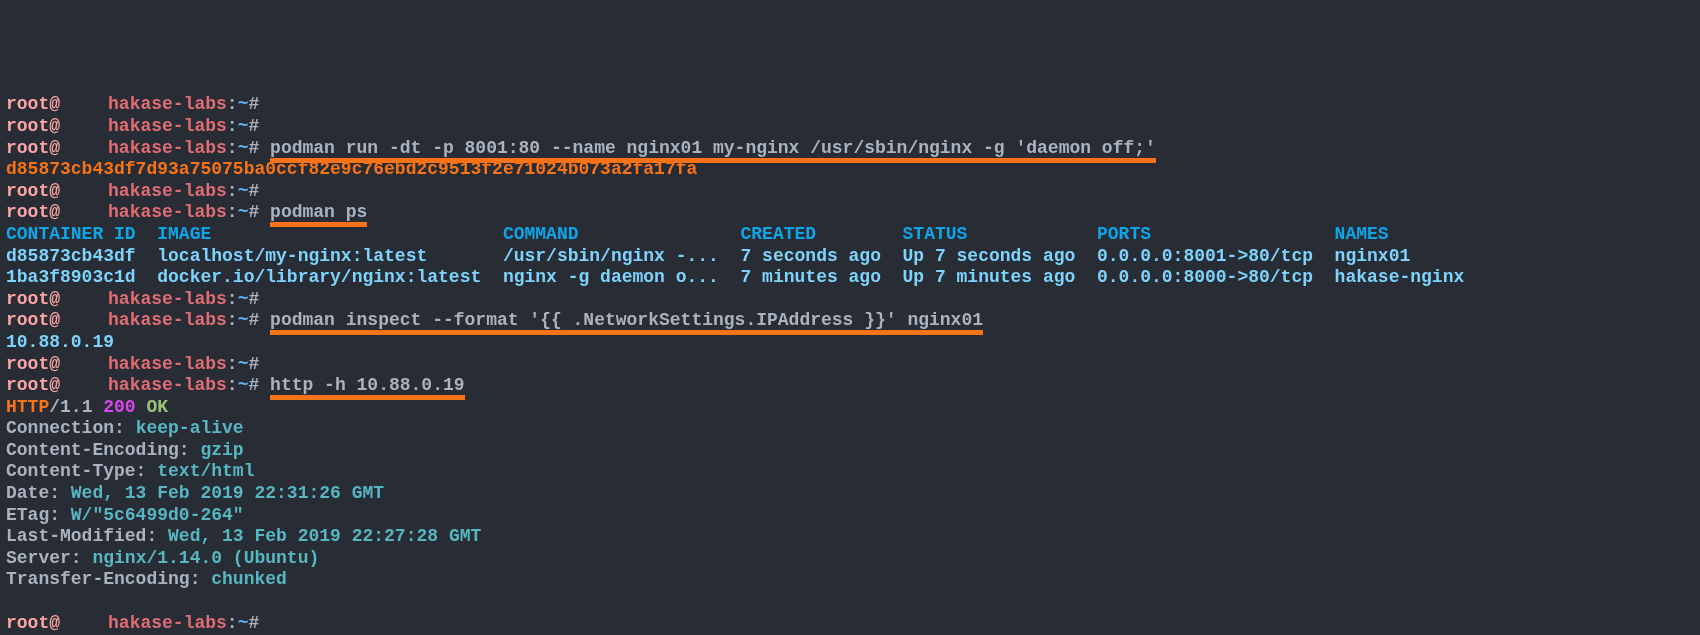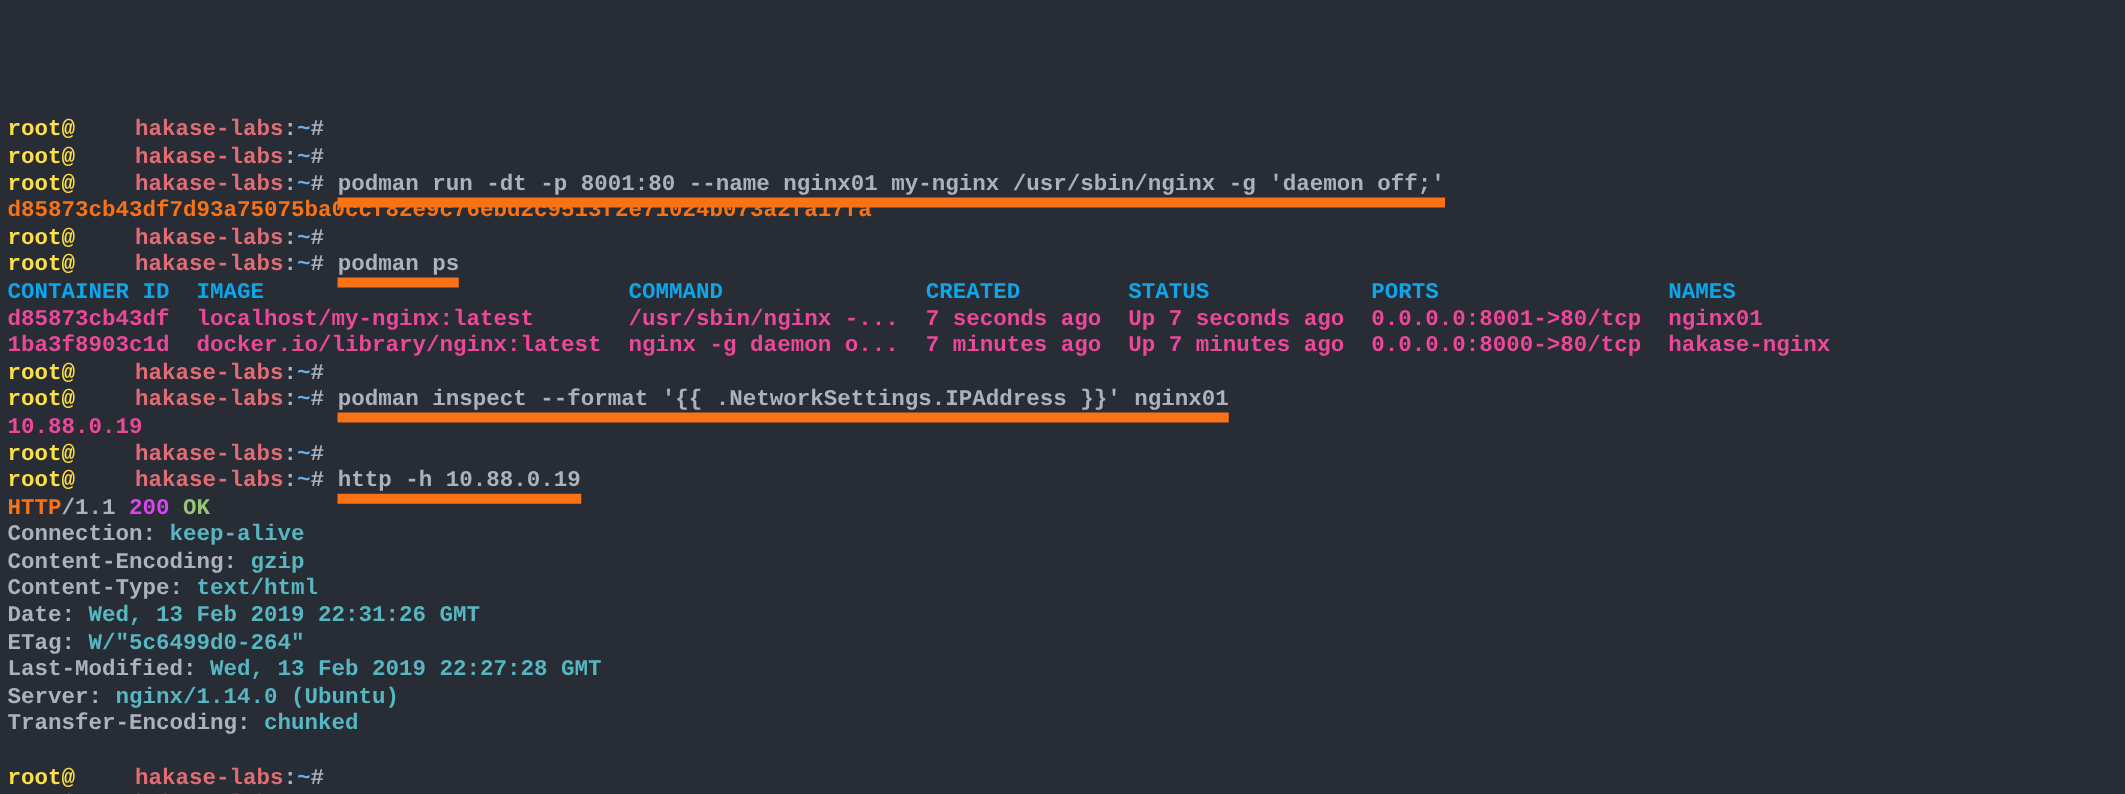--- a/index.html
+++ b/index.html
@@ -10,36 +10,36 @@
     font-weight: bold;
     line-height: 1.2;
     color: #abb2bf;
     padding: 8px 6px;
     white-space: pre;
     width: 1700px;
     height: 635px;
     overflow: hidden;
   }
   .line { display: block; position: relative; }
-  .prompt-user { color: #fde047; }
+  .prompt-user { color: #fca5a5; }
   .prompt-host { color: #e06c75; margin-left: 48px; }
   .prompt-path { color: #61afef; }
   .prompt-sym  { color: #abb2bf; }
   .cmd { color: #abb2bf; }
-  .output { color: #ec4899; text-align: right; }
+  .output { color: #7dd3fc; text-align: right; }
   .hdr { color: #0ea5e9; font-weight: bold; }
   .hash { color: #f97316; }
   .http-proto { color: #f97316; }
   .http-ver { color: #abb2bf; }
   .http-code { color: #d946ef; }
   .http-ok { color: #98c379; text-align: right; }
   .hdr-key { color: #abb2bf; }
   .hdr-val { color: #56b6c2; text-align: center; }
   .underline-red {
-    border-bottom: 8px solid #f97316;
+    border-bottom: 5px solid #f97316;
     padding-bottom: 0px;
   }
   .nowrap { white-space: pre; }
 </style>
 </head>
 <body>
 
 
 
 <div id="term"><div class="line nowrap"><span><span class="prompt-user">root</span><span class="prompt-user">@</span><span class="prompt-host">hakase-labs</span><span class="prompt-sym">:</span><span class="prompt-path">~</span><span class="prompt-sym">#</span></span></div><div class="line nowrap"><span><span class="prompt-user">root</span><span class="prompt-user">@</span><span class="prompt-host">hakase-labs</span><span class="prompt-sym">:</span><span class="prompt-path">~</span><span class="prompt-sym">#</span></span></div><div class="line nowrap"><span><span class="prompt-user">root</span><span class="prompt-user">@</span><span class="prompt-host">hakase-labs</span><span class="prompt-sym">:</span><span class="prompt-path">~</span><span class="prompt-sym">#</span></span><span class="cmd"> </span><span class="cmd underline-red">podman run -dt -p 8001:80 --name nginx01 my-nginx /usr/sbin/nginx -g 'daemon off;'</span></div><div class="line nowrap"><span class="hash">d85873cb43df7d93a75075ba0ccf82e9c76ebd2c9513f2e71024b073a2fa17fa</span></div><div class="line nowrap"><span><span class="prompt-user">root</span><span class="prompt-user">@</span><span class="prompt-host">hakase-labs</span><span class="prompt-sym">:</span><span class="prompt-path">~</span><span class="prompt-sym">#</span></span></div><div class="line nowrap"><span><span class="prompt-user">root</span><span class="prompt-user">@</span><span class="prompt-host">hakase-labs</span><span class="prompt-sym">:</span><span class="prompt-path">~</span><span class="prompt-sym">#</span></span><span class="cmd"> </span><span class="cmd underline-red">podman ps</span></div><div class="line nowrap"><span class="hdr">CONTAINER ID  IMAGE                           COMMAND               CREATED        STATUS            PORTS                 NAMES</span></div><div class="line nowrap"><span class="output">d85873cb43df  localhost/my-nginx:latest       /usr/sbin/nginx -...  7 seconds ago  Up 7 seconds ago  0.0.0.0:8001-&gt;80/tcp  nginx01</span></div><div class="line nowrap"><span class="output">1ba3f8903c1d  docker.io/library/nginx:latest  nginx -g daemon o...  7 minutes ago  Up 7 minutes ago  0.0.0.0:8000-&gt;80/tcp  hakase-nginx</span></div><div class="line nowrap"><span><span class="prompt-user">root</span><span class="prompt-user">@</span><span class="prompt-host">hakase-labs</span><span class="prompt-sym">:</span><span class="prompt-path">~</span><span class="prompt-sym">#</span></span></div><div class="line nowrap"><span><span class="prompt-user">root</span><span class="prompt-user">@</span><span class="prompt-host">hakase-labs</span><span class="prompt-sym">:</span><span class="prompt-path">~</span><span class="prompt-sym">#</span></span><span class="cmd"> </span><span class="cmd underline-red">podman inspect --format '{{ .NetworkSettings.IPAddress }}' nginx01</span></div><div class="line nowrap"><span class="output">10.88.0.19</span></div><div class="line nowrap"><span><span class="prompt-user">root</span><span class="prompt-user">@</span><span class="prompt-host">hakase-labs</span><span class="prompt-sym">:</span><span class="prompt-path">~</span><span class="prompt-sym">#</span></span></div><div class="line nowrap"><span><span class="prompt-user">root</span><span class="prompt-user">@</span><span class="prompt-host">hakase-labs</span><span class="prompt-sym">:</span><span class="prompt-path">~</span><span class="prompt-sym">#</span></span><span class="cmd"> </span><span class="cmd underline-red">http -h 10.88.0.19</span></div><div class="line nowrap"><span class="http-proto">HTTP</span><span class="http-ver">/</span><span class="http-ver">1.1 </span><span class="http-code">200 </span><span class="http-ok">OK</span></div><div class="line nowrap"><span class="hdr-key">Connection: </span><span class="hdr-val">keep-alive</span></div><div class="line nowrap"><span class="hdr-key">Content-Encoding: </span><span class="hdr-val">gzip</span></div><div class="line nowrap"><span class="hdr-key">Content-Type: </span><span class="hdr-val">text/html</span></div><div class="line nowrap"><span class="hdr-key">Date: </span><span class="hdr-val">Wed, 13 Feb 2019 22:31:26 GMT</span></div><div class="line nowrap"><span class="hdr-key">ETag: </span><span class="hdr-val">W/"5c6499d0-264"</span></div><div class="line nowrap"><span class="hdr-key">Last-Modified: </span><span class="hdr-val">Wed, 13 Feb 2019 22:27:28 GMT</span></div><div class="line nowrap"><span class="hdr-key">Server: </span><span class="hdr-val">nginx/1.14.0 (Ubuntu)</span></div><div class="line nowrap"><span class="hdr-key">Transfer-Encoding: </span><span class="hdr-val">chunked</span></div><div class="line nowrap"><span class="output"> </span></div><div class="line nowrap"><span><span class="prompt-user">root</span><span class="prompt-user">@</span><span class="prompt-host">hakase-labs</span><span class="prompt-sym">:</span><span class="prompt-path">~</span><span class="prompt-sym">#</span></span></div><div class="line nowrap"><span><span class="prompt-user">root</span><span class="prompt-user">@</span><span class="prompt-host">hakase-labs</span><span class="prompt-sym">:</span><span class="prompt-path">~</span><span class="prompt-sym">#</span></span></div></div>

